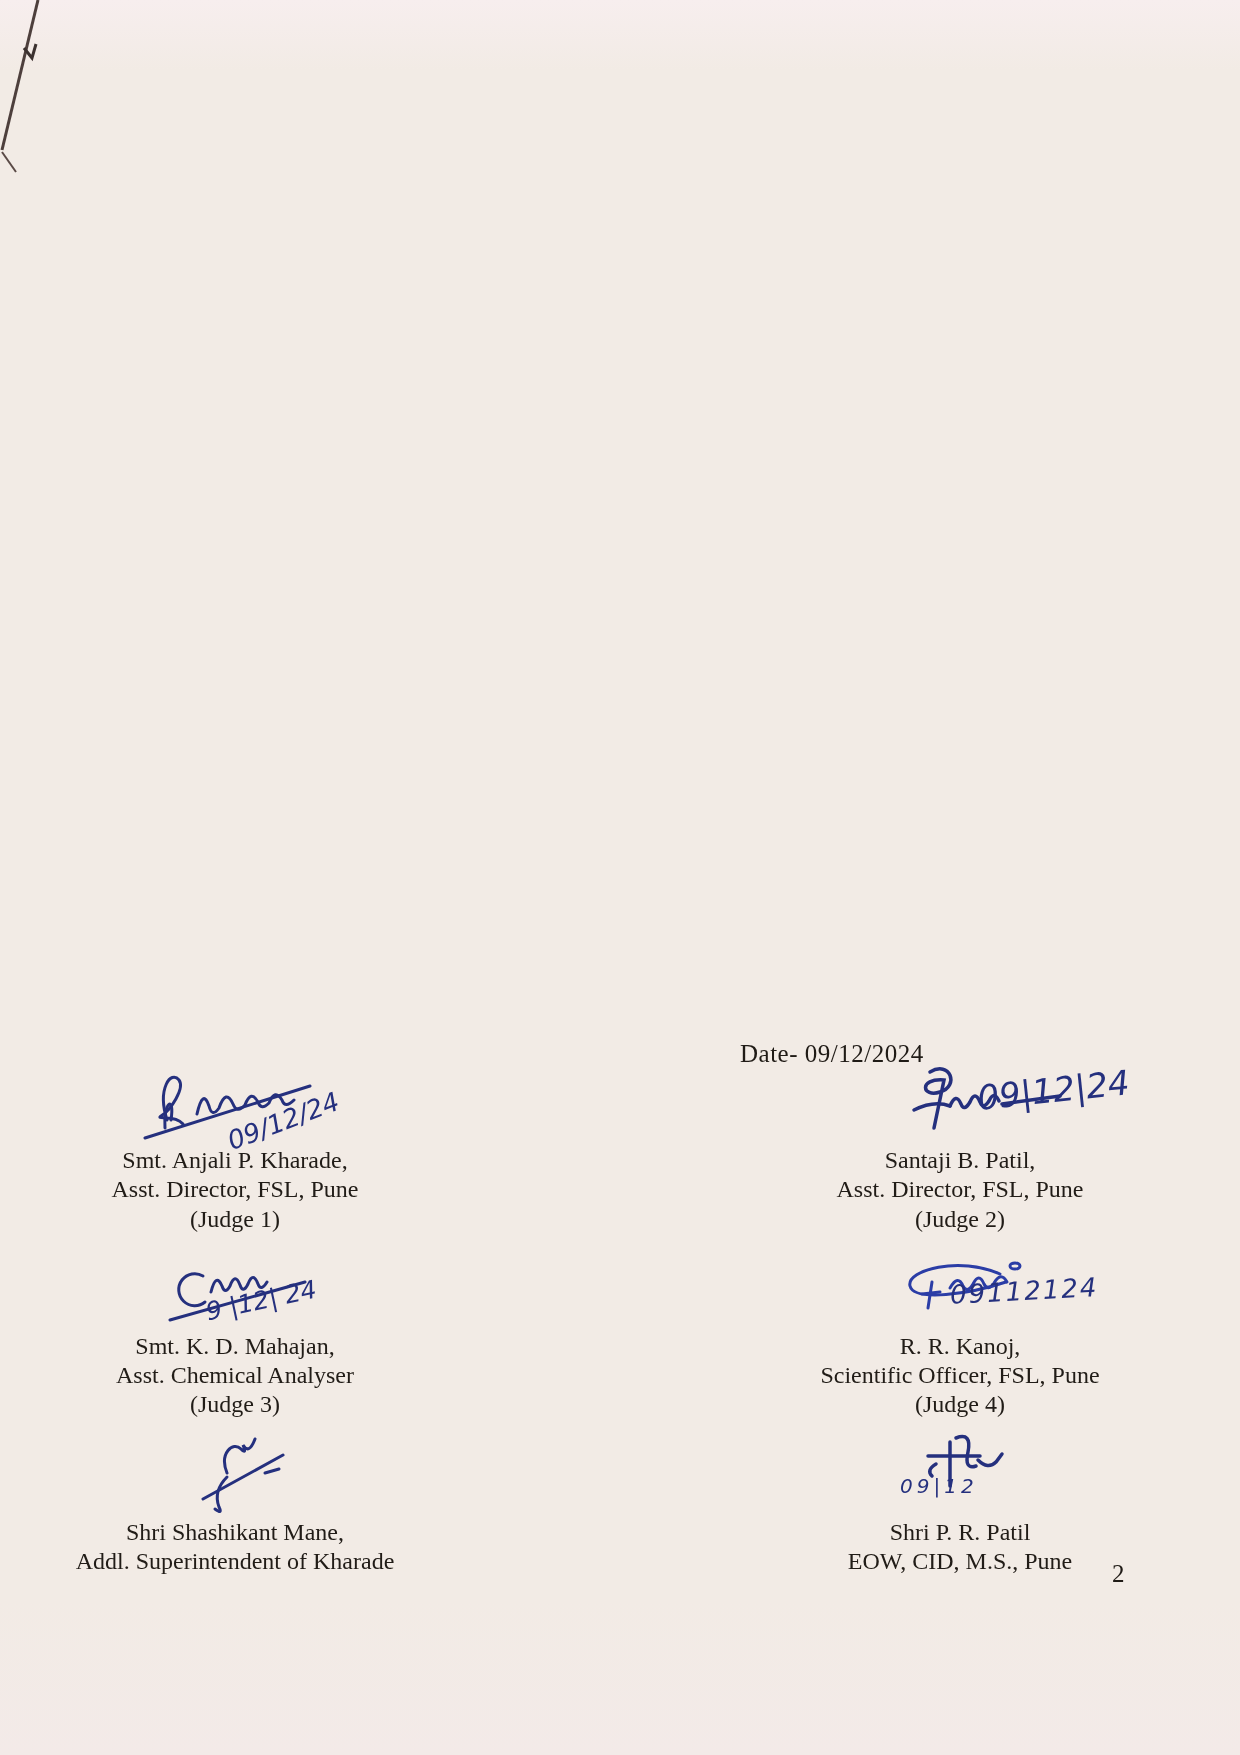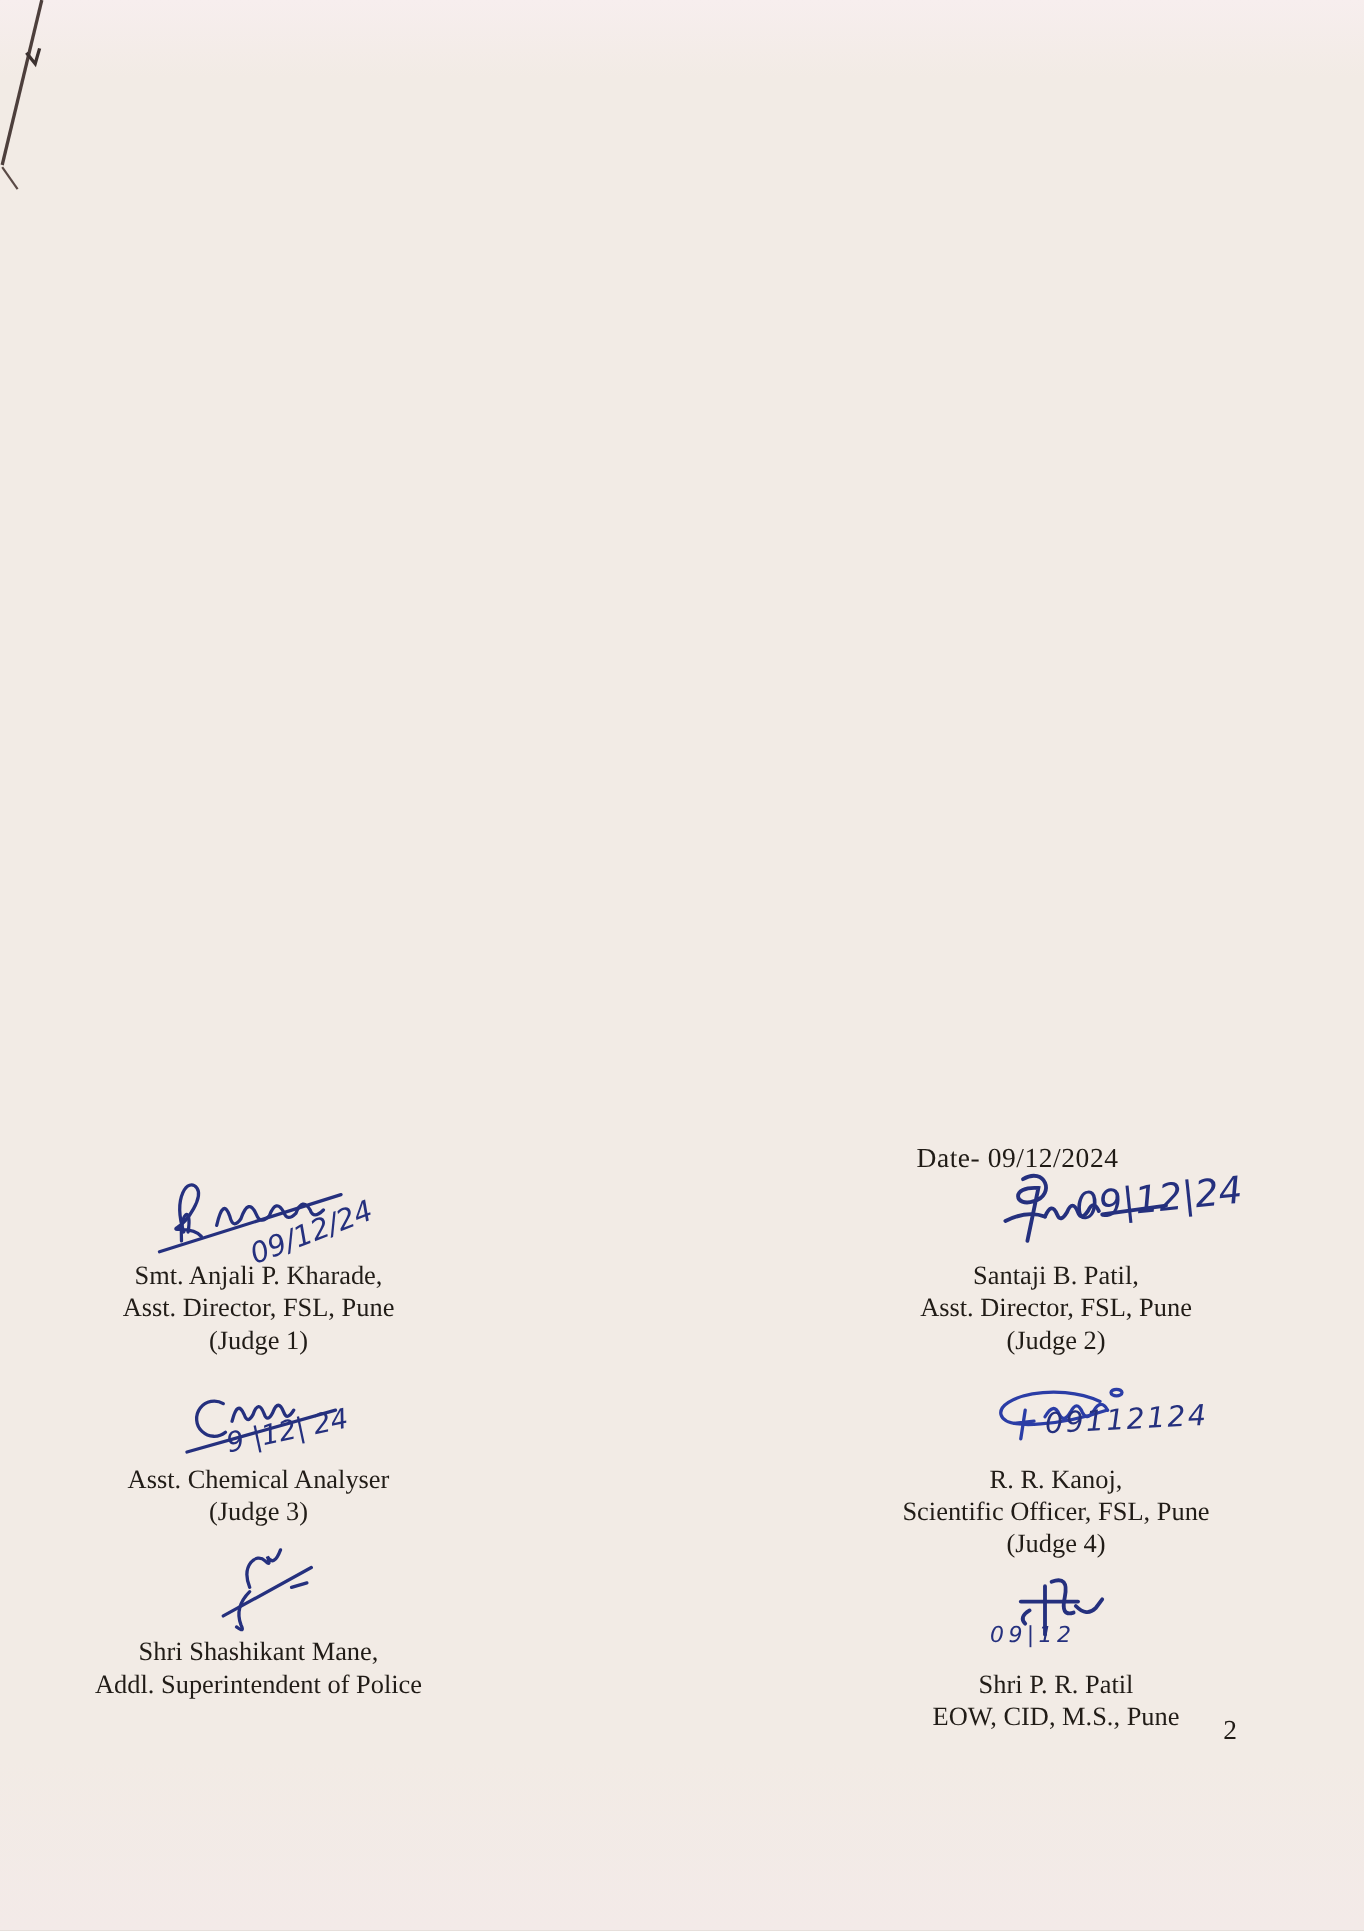--- a/index.html
+++ b/index.html
@@ -24,21 +24,21 @@
     border-collapse:collapse;
     table-layout:fixed;
     width:978px;
     background:transparent;
   }
   table.results{border:3px solid #2c2722;}
 
   
   .date-line{
     position:absolute;left:740px;top:1040px;width:370px;
-    text-align:center;font-size:25px;letter-spacing:.5px;
+    font-size:25px;letter-spacing:.5px;
   }
 
   
   .sig-col{position:absolute;display:flex;flex-direction:column;}
   #sig-col-left{left:35px;top:1058px;width:400px;}
   #sig-col-right{left:695px;top:1058px;width:530px;}
   .sig-block{text-align:center;margin-bottom:10px;}
   .sig-art{
     position:relative;height:88px;
     display:flex;align-items:center;justify-content:center;
@@ -112,38 +112,39 @@
       <div class="sig-art sig-mahajan">
         <svg width="240" height="80" viewBox="0 0 240 80">
           <g stroke="#25307e" stroke-width="3" fill="none" stroke-linecap="round">
             <path d="M88 28 a16 16 0 1 0 2 26"></path>
             <path d="M96 44 q5 -20 11 -6 q3 9 8 0 q5 -14 10 -1 q3 9 8 -1 q5 -13 10 0 q3 8 9 -2"></path>
             <path d="M55 72 L190 34"></path>
           </g>
         </svg>
         <span class="hand">9 |12| 24</span>
       </div>
+      <div class="sig-line">Smt. K. D. Mahajan,</div>
       <div class="sig-line">Asst. Chemical Analyser</div>
       <div class="sig-line">(Judge 3)</div>
     </div>
 
     <div class="sig-block">
       <div class="sig-art sig-mane">
         <svg width="240" height="82" viewBox="0 0 240 82">
           <g stroke="#25307e" stroke-width="3" fill="none" stroke-linecap="round">
             <path d="M112 40 C104 20 118 8 126 16 q6 6 2 -4 q6 10 12 -6"></path>
             <path d="M112 44 q-14 14 -8 30 q4 8 -4 2"></path>
             <path d="M88 66 L168 22"></path>
             <path d="M150 40 l14 -4"></path>
           </g>
         </svg>
 
       </div>
       <div class="sig-line">Shri Shashikant Mane,</div>
-      <div class="sig-line">Addl. Superintendent of Police</div>
+      <div class="sig-line">Addl. Superintendent of Kharade</div>
     </div>
   </div>
 
   <div id="sig-col-right" class="sig-col">
 
     <div class="sig-block">
       <div class="sig-art sig-santaji">
         <svg width="300" height="88" viewBox="0 0 300 88">
           <g stroke="#25307e" stroke-width="3.5" fill="none" stroke-linecap="round">
             <path d="M120 14 C140 2 150 28 130 34 C112 40 108 20 134 22 L124 70"></path>

